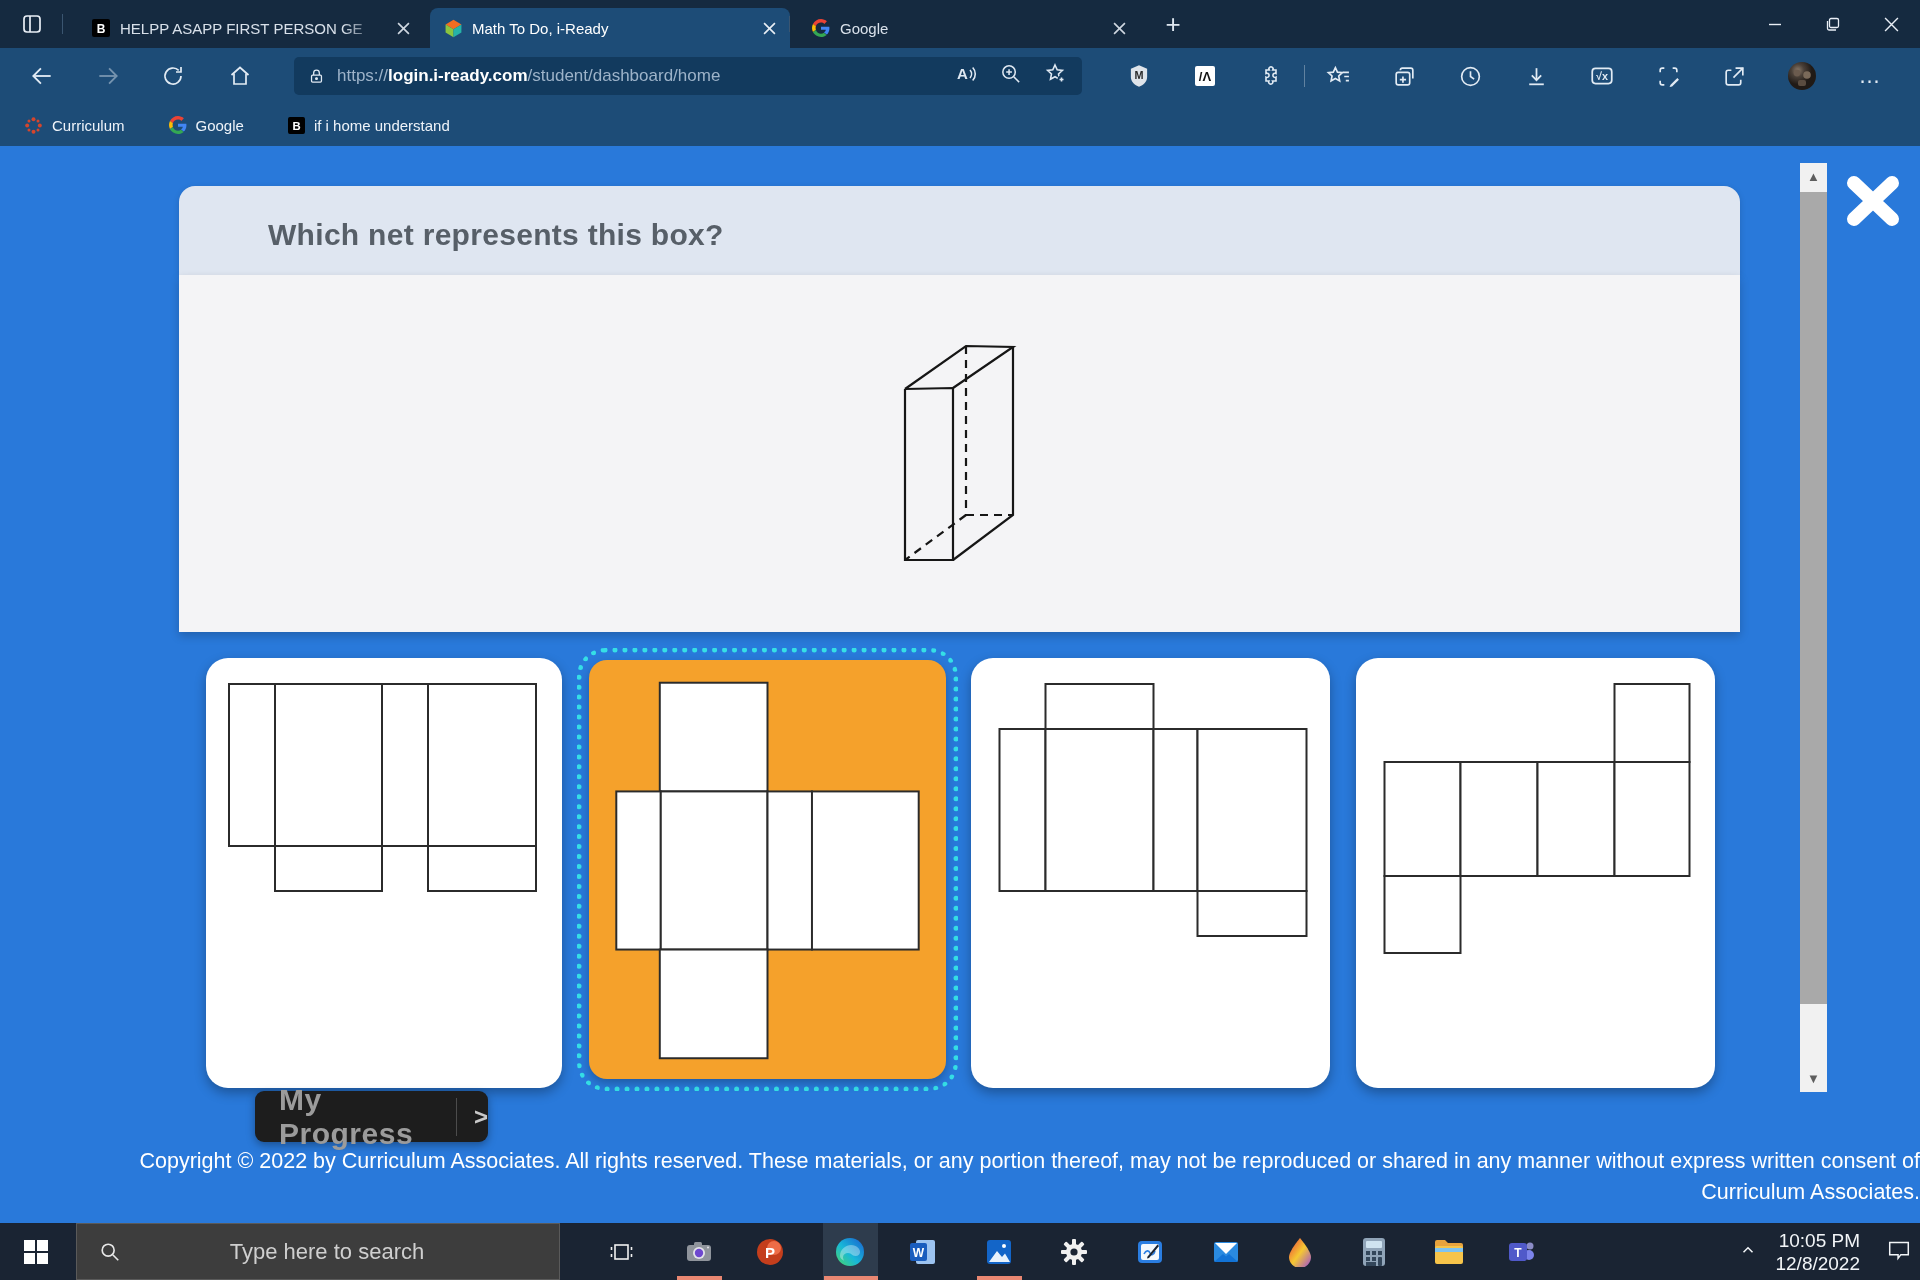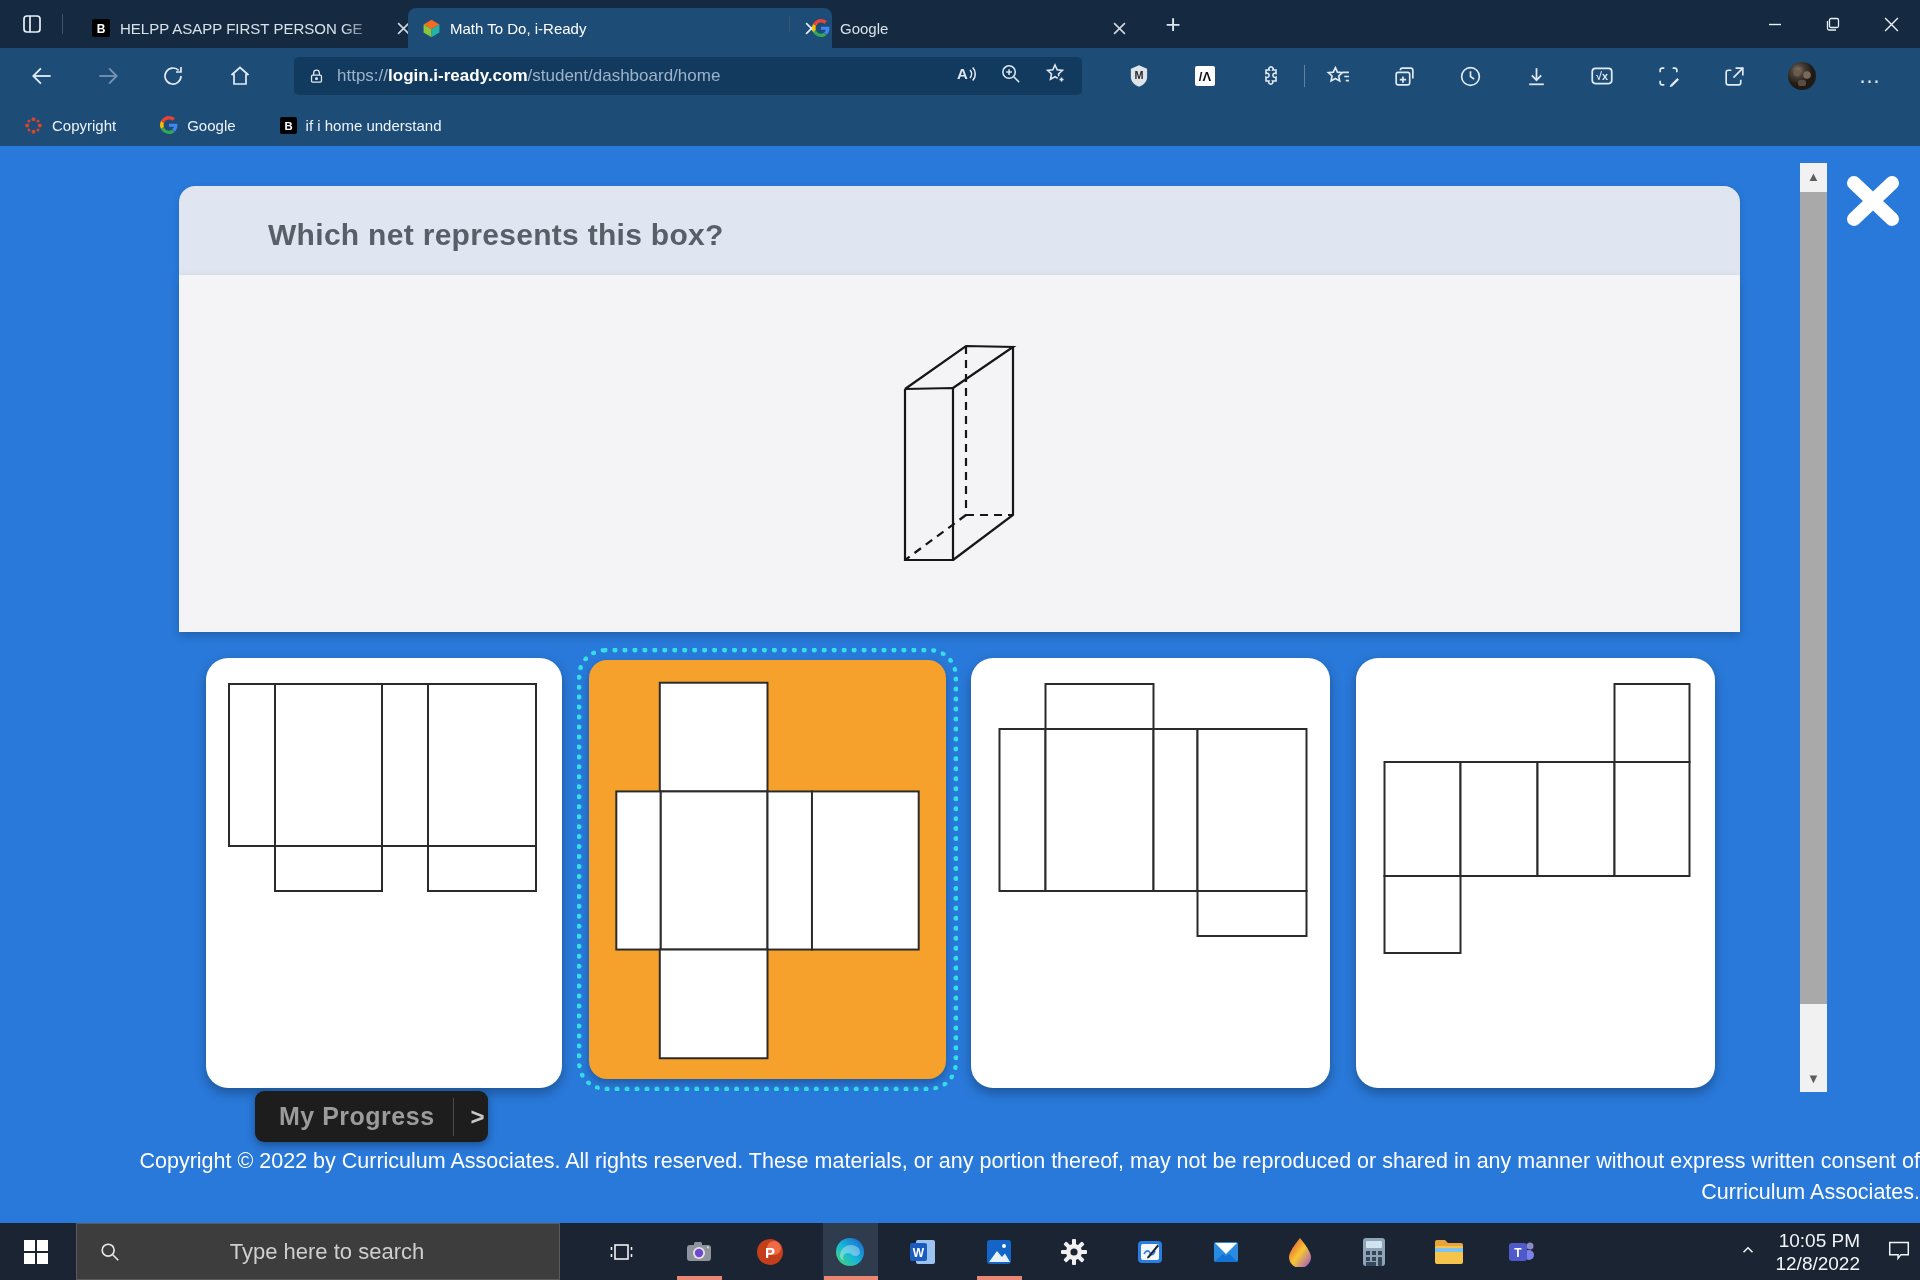--- a/index.html
+++ b/index.html
@@ -38,21 +38,21 @@
   .net rect{fill:#ffffff;stroke:#2b2b2b;stroke-width:2;}
   .sel-outer{position:absolute;left:577px;top:648px;width:381px;height:443px;border:5px dotted #35dfe6;border-radius:28px;}
   .sel-inner{position:absolute;left:7px;top:7px;width:357px;height:419px;background:#f5a12b;border-radius:18px;box-shadow:0 4px 10px rgba(0,0,0,.25);}
   .prism polyline,.prism line{fill:none;stroke:#161616;stroke-width:2.2;}
   .prism .dash{stroke-dasharray:8 6;}
   .closex{position:absolute;left:1845px;top:175px;width:56px;height:52px;}
   .scroll{position:absolute;left:1800px;top:163px;width:27px;height:929px;background:#f1f1f1;}
   .thumb{position:absolute;left:0;top:29px;width:27px;height:812px;background:#a9a9a9;}
   .sarrow{position:absolute;left:0;width:27px;height:27px;display:flex;align-items:center;justify-content:center;color:#5e5e5e;font-size:13px;}
   .progress{position:absolute;left:255px;top:1091px;width:233px;height:51px;background:#1d1d1d;border-radius:9px;display:flex;align-items:center;box-shadow:0 3px 8px rgba(0,0,0,.35);}
-  .progress .lbl{color:#9b9b9b;font-weight:bold;font-size:25px;margin-left:24px;letter-spacing:.5px;}
+  .progress .lbl{color:#9b9b9b;font-weight:bold;font-size:30px;margin-left:24px;letter-spacing:.5px;}
   .progress .dv{width:1px;height:38px;background:#4c4c4c;margin-left:18px;}
   .progress .ch{color:#c9c9c9;font-weight:bold;font-size:24px;margin-left:17px;}
   .copy{position:absolute;left:0;top:1146px;width:1920px;text-align:right;color:#fff;font-size:21.5px;line-height:1.45;}
 
   
   .taskbar{position:absolute;left:0;top:1223px;width:1920px;height:57px;background:#1a2433;}
   .tk{position:absolute;top:0;height:57px;display:flex;align-items:center;justify-content:center;}
   .search{position:absolute;left:76px;top:0;width:484px;height:57px;background:#3d3d3d;border:1px solid #5a5a5a;display:flex;align-items:center;}
   .search input{background:transparent;border:none;outline:none;color:#cfcfcf;font-size:22px;width:380px;text-align:center;}
   .search input::placeholder{color:#cfcfcf;}
@@ -83,21 +83,21 @@
           </svg>
       </span>
       <span class="ttl"><span>HELPP ASAPP FIRST PERSON GE</span><span class="fade"></span></span>
       <span class="x">
           <svg width="13" height="13" viewBox="0 0 12 12">
             <path d="M1 1l10 10M11 1L1 11" stroke="#cfd7e0" stroke-width="1.5"></path>
           </svg>
         </span>
     </div>
 
-    <div class="tab active" style="left:408px;width:424px;">
+    <div class="tab active" style="left:430px;width:360px;">
       <span class="fav">
         <svg width="19" height="19" viewBox="0 0 24 24">
             <polygon points="12,1 22,7 12,13 2,7" fill="#f26d21"></polygon>
             <polygon points="2,7 12,13 12,23 2,17" fill="#8bc53f"></polygon>
             <polygon points="22,7 12,13 12,23 22,17" fill="#26b3a7"></polygon>
           </svg>
       </span>
       <span class="ttl">Math To Do, i-Ready</span>
       <span class="x">
           <svg width="13" height="13" viewBox="0 0 12 12">
@@ -288,21 +288,21 @@
             <circle cx="12" cy="4" r="2.5"></circle>
             <circle cx="12" cy="20" r="2.5"></circle>
             <circle cx="4" cy="12" r="2.5"></circle>
             <circle cx="20" cy="12" r="2.5"></circle>
             <circle cx="6.3" cy="6.3" r="1.9"></circle>
             <circle cx="17.7" cy="6.3" r="1.9"></circle>
             <circle cx="6.3" cy="17.7" r="1.9"></circle>
             <circle cx="17.7" cy="17.7" r="1.9"></circle>
           </g>
         </svg>
-      <span>Copyright</span>
+      <span>Curriculum</span>
     </div>
     <div class="bm" style="margin-left:16px;">
       <svg width="18" height="18" viewBox="0 0 48 48">
           <path fill="#EA4335" d="M24 9.5c3.5 0 6.6 1.2 9 3.5l6.7-6.7C35.6 2.4 30.1 0 24 0 14.6 0 6.5 5.4 2.6 13.2l7.8 6C12.3 13.2 17.7 9.5 24 9.5z"></path>
           <path fill="#4285F4" d="M46.5 24.5c0-1.6-.1-2.8-.4-4.1H24v8.1h12.8c-.3 2.1-1.7 5.3-4.8 7.4l7.4 5.7c4.4-4.1 7.1-10.1 7.1-17.1z"></path>
           <path fill="#FBBC05" d="M10.4 28.6c-.5-1.5-.8-3-.8-4.6s.3-3.2.8-4.6l-7.8-6C1 16.5 0 20.1 0 24s1 7.5 2.6 10.6l7.8-6z"></path>
           <path fill="#34A853" d="M24 48c6.1 0 11.2-2 15-5.4l-7.4-5.7c-2 1.4-4.6 2.4-7.6 2.4-6.3 0-11.7-3.7-13.6-9.7l-7.8 6C6.5 42.6 14.6 48 24 48z"></path>
         </svg>
       <span>Google</span>
     </div>

